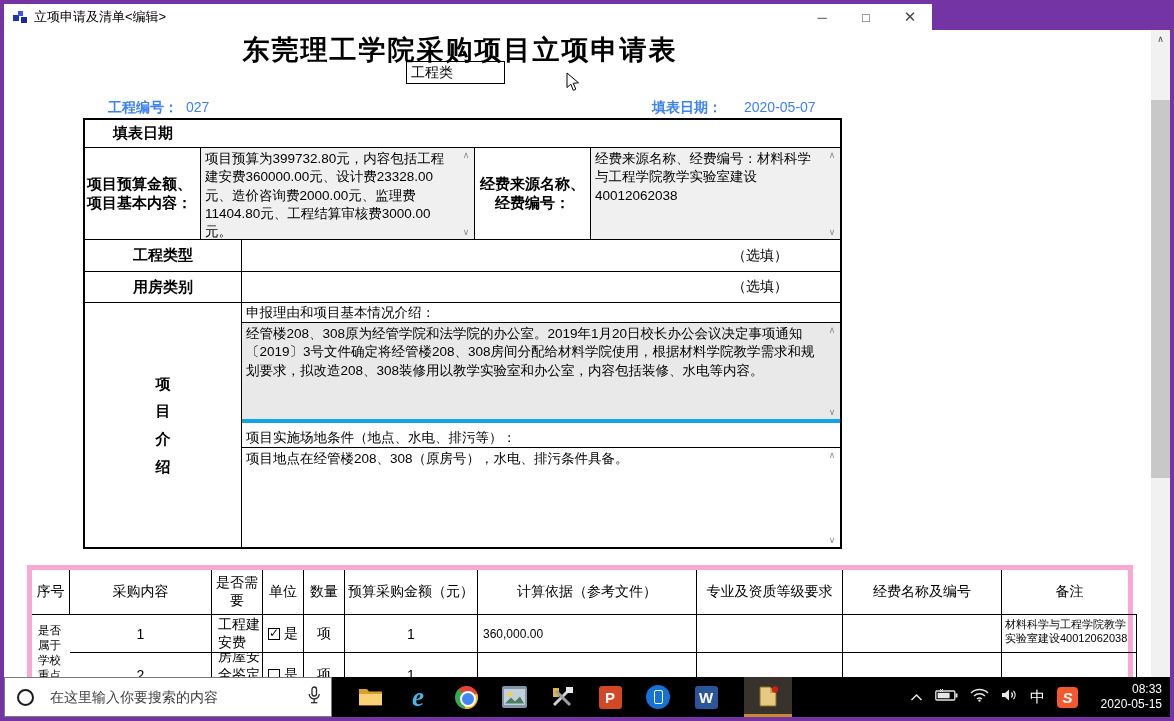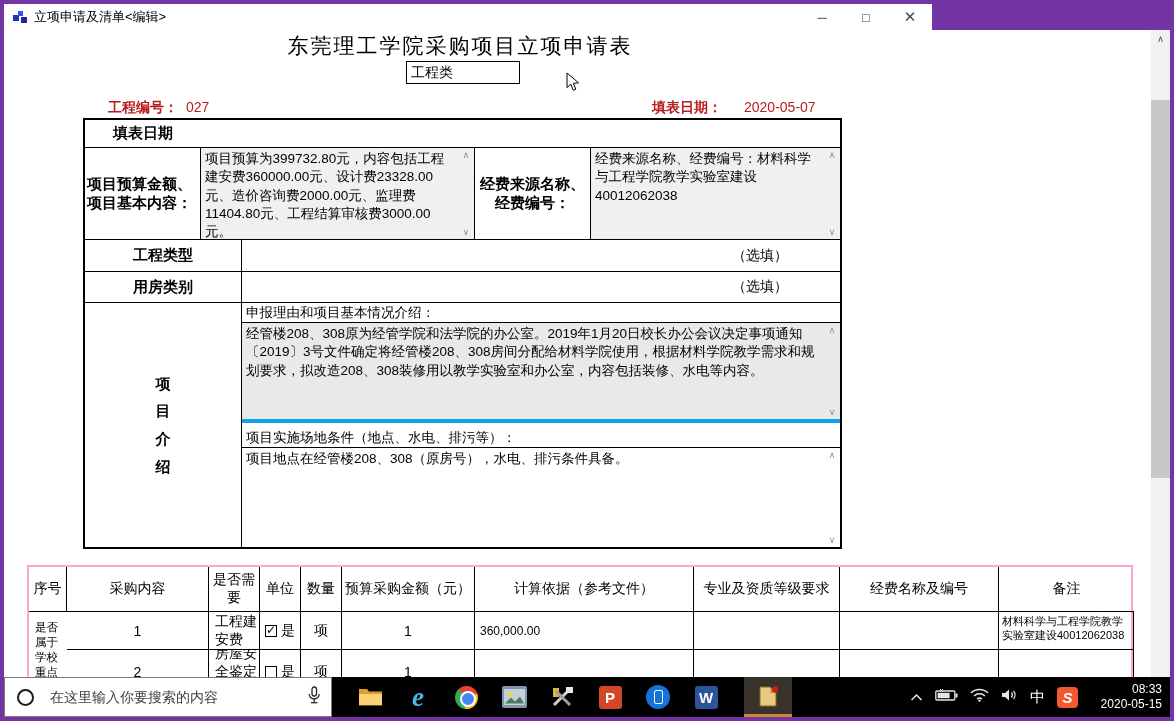--- a/index.html
+++ b/index.html
@@ -14,26 +14,26 @@
   .titlebar .ttl { margin-left:6px; font-size:13px; color:#000; }
   .winbtns { position:absolute; right:0; top:0; height:26px; display:flex; }
   .winbtn { width:44px; height:26px; display:flex; align-items:center; justify-content:center;
     font-size:13px; color:#444; }
   .winbtn.close { font-size:15px; }
 
   
   .content { position:absolute; left:4px; top:30px; width:1166px; height:647px; background:#fff; overflow:hidden; }
 
   .main-title { position:absolute; left:76px; top:2px; width:760px; text-align:center;
-    font-size:21px; font-weight:normal; letter-spacing:2px; color:#000; }
-  .category-box { position:absolute; left:402px; top:31px; width:114px; height:23px;
+    font-size:27px; font-weight:bold; letter-spacing:2px; color:#000; }
+  .category-box { position:absolute; left:402px; top:31px; width:99px; height:23px;
     border:1px solid #000; font-size:14px; line-height:21px; padding-left:4px; }
   .cursor { position:absolute; left:562px; top:42px; }
 
-  .meta { position:absolute; left:0; top:69px; width:100%; height:18px; font-size:14px; color:#b91c1c; }
+  .meta { position:absolute; left:0; top:69px; width:100%; height:18px; font-size:14px; color:#3b82f6; }
   .meta .m1 { position:absolute; left:104px; font-weight:bold; }
   .meta .m1v { position:absolute; left:182px; font-weight:normal; }
   .meta .m2 { position:absolute; left:648px; font-weight:bold; }
   .meta .m2v { position:absolute; left:740px; font-weight:normal; }
 
   
   .form-table { position:absolute; left:79px; top:88px; width:759px; border:2px solid #000; background:#fff; }
   .ft-row { display:flex; border-bottom:1px solid #000; }
   .ft-row:last-child { border-bottom:none; }
   .ft-cell { border-right:1px solid #000; }
@@ -63,21 +63,21 @@
   .r5 .intro-col { flex:1; display:flex; flex-direction:column; }
   .sub-label { height:20px; font-size:13.5px; line-height:19px; padding-left:4px; }
   .reason-label { border-bottom:1px solid #000; }
   .reason-ta { height:100px; position:relative; border-bottom:4px solid #0ea5e9; }
   .intro-gap { height:5px; }
   .site-label { border-bottom:1px solid #000; }
   .site-ta { flex:1; position:relative; }
   .reason-ta .ta, .site-ta .ta { position:absolute; inset:0; }
 
   
-  .purchase-table { position:absolute; left:23px; top:535px; width:1106px; border:2px solid #f9a8d4;
+  .purchase-table { position:absolute; left:23px; top:535px; width:1106px; border:5px solid #f9a8d4;
     display:grid; grid-template-columns:38px 142px 51px 41px 41px 133px 219px 146px 159px 135px;
     grid-template-rows:45px 38px 45px; background:#fff; }
   .pc { border-right:1px solid #000; border-bottom:1px solid #000; display:flex; align-items:center;
     justify-content:center; font-size:14px; text-align:center; overflow:hidden; }
   .pc.lastcol { border-right:none; }
   .pc.hdr { font-size:14px; }
   .pc.left { justify-content:flex-start; padding-left:6px; text-align:left; }
   .pc.small { font-size:11px; line-height:1.25; align-items:flex-start; padding-top:3px;
     justify-content:flex-start; padding-left:3px; text-align:left; word-break:break-all; }
   .pc.remark { grid-row:2 / span 2; border-bottom:none; white-space:pre-line; font-size:11.5px;

